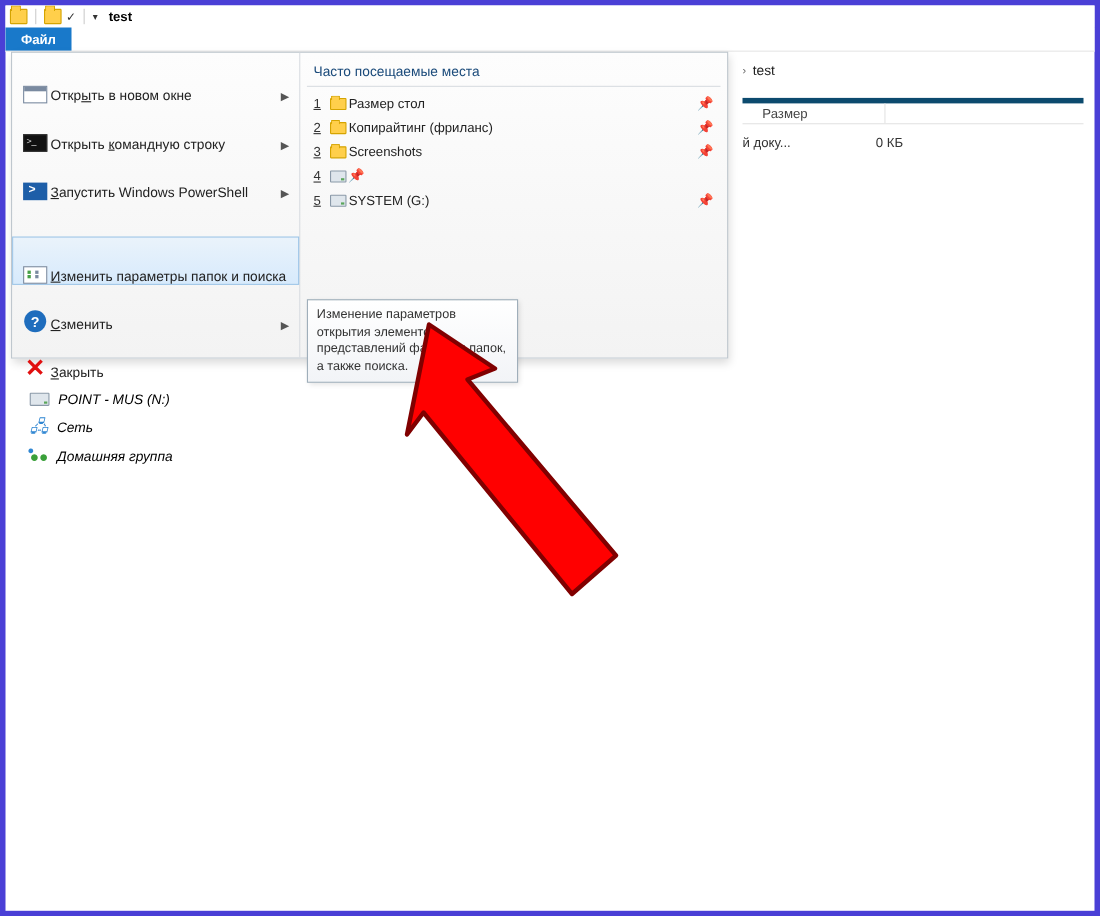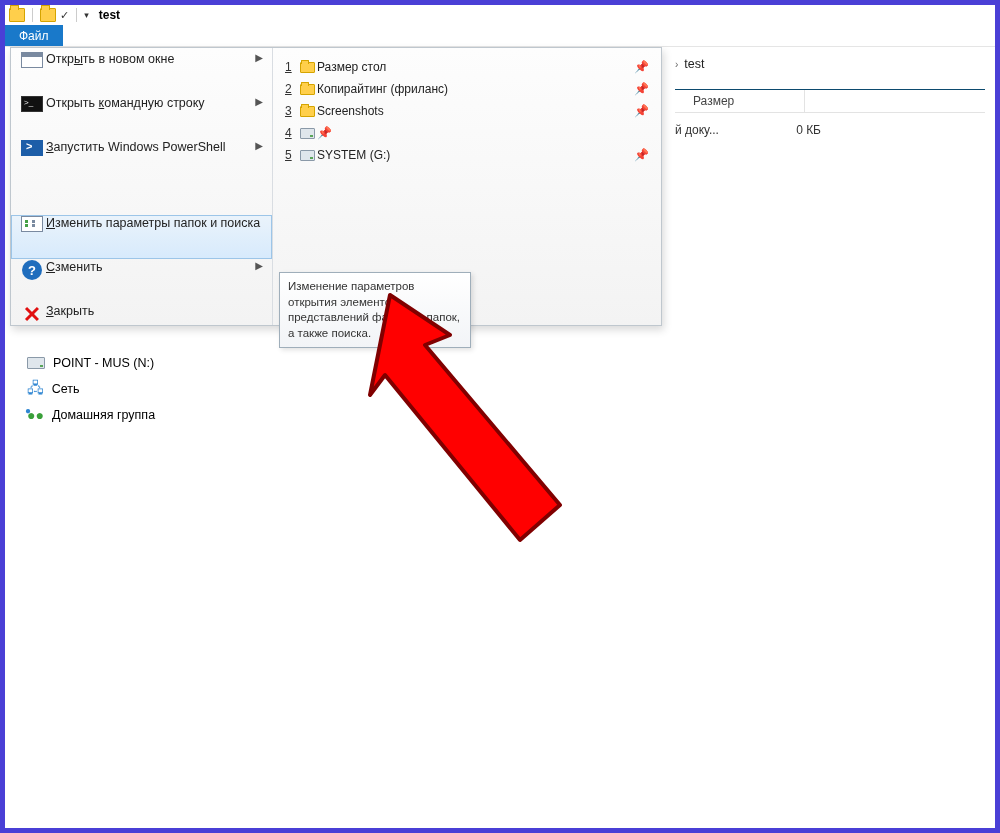--- a/index.html
+++ b/index.html
@@ -38,20 +38,21 @@
   align-items: stretch;
 }
 .file-tab {
   background: #1979ca;
   color: #fff;
   font-size: 12px;
   padding: 3px 14px;
   display: flex;
   align-items: center;
   cursor: default;
+  font-weight: bold;
 }
 
 
 .file-panel {
   position: absolute;
   top: 42px; 
   left: 5px;
   width: 652px;
   height: 279px;
   background: linear-gradient(#fdfdfd,#f3f3f3);
@@ -64,21 +65,21 @@
   border-right: 1px solid #d9dde2;
   padding: 3px 0;
 }
 .file-panel-right {
   flex: 1;
   padding: 8px 6px;
 }
 
 .fm-item {
   display: flex;
-  align-items: flex-start;
+  align-items: flex-end;
   height: 44px;
   padding: 0 8px 0 6px;
   font-size: 12.5px;
   color: #222;
   border: 1px solid transparent;
   position: relative;
 }
 .fm-item.hover {
   background: linear-gradient(#eaf3fb,#d7eafc);
   border: 1px solid #9cc5e8;
@@ -140,41 +141,41 @@
 }
 .breadcrumb .chev { color:#666; font-size:10px; }
 
 .col-headers {
   position:absolute;
   top:84px; left:670px; right:10px;
   height:24px;
   display:flex;
   font-size:12px;
   color:#444;
-  border-top:1px solid #0c4a6e;
+  border-top:5px solid #0c4a6e;
   border-bottom:1px solid #e3e3e3;
 }
 .col-headers .col { padding:0 18px; border-right:1px solid #e3e3e3; height:100%; display:flex; align-items:center; }
 
 .row-data {
   position:absolute;
   top:118px; left:670px;
   font-size:12px; color:#333;
   display:flex; gap:26px;
 }
 .row-data .rtype { width:60px; }
 .row-data .rsize { width:60px; text-align:right; }
 
 
 .sidebar-below {
   position:absolute;
   left:22px; top:345px;
   font-size:12.5px;
 }
-.sb-item { display:flex; align-items:center; height:26px; gap:8px; }
+.sb-item { display:flex; align-items:center; height:26px; gap:8px;font-style:italic; }
 .ic-drive { width:18px;height:12px;background:#dfe6ec;border:1px solid #8a99a8;border-radius:1px;position:relative;}
 .ic-drive::after{content:"";position:absolute;bottom:1px;right:1px;width:3px;height:2px;background:#5aa65a;}
 .ic-net { color:#2f86d2; font-size:15px; }
 .ic-group { color:#3aa03a; font-size:14px; position:relative; }
 .ic-group::before{content:"●";color:#2f86d2;position:absolute;left:-2px;top:-2px;font-size:10px;}
 
 
 .big-arrow {
   position:absolute;
   left:335px; top:280px;
@@ -263,20 +264,21 @@
       <div class="fm-item">
         <span class="fm-icon">
             <span class="ic-close">✕</span>
           </span>
         <span class="fm-label"><span></span><span class="accel">З</span><span>акрыть</span></span>
       </div>
 
     </div>
 
     <div class="file-panel-right">
+      <div class="freq-header">Часто посещаемые места</div>
 
       <div class="freq-item">
         <span class="num">1</span>
         <span class="ficon">
             <span class="ic-folder-sm"></span>
           </span>
         <span class="flabel">Размер стол</span>
         <span class="pin">📌</span>
       </div>
       <div class="freq-item">

